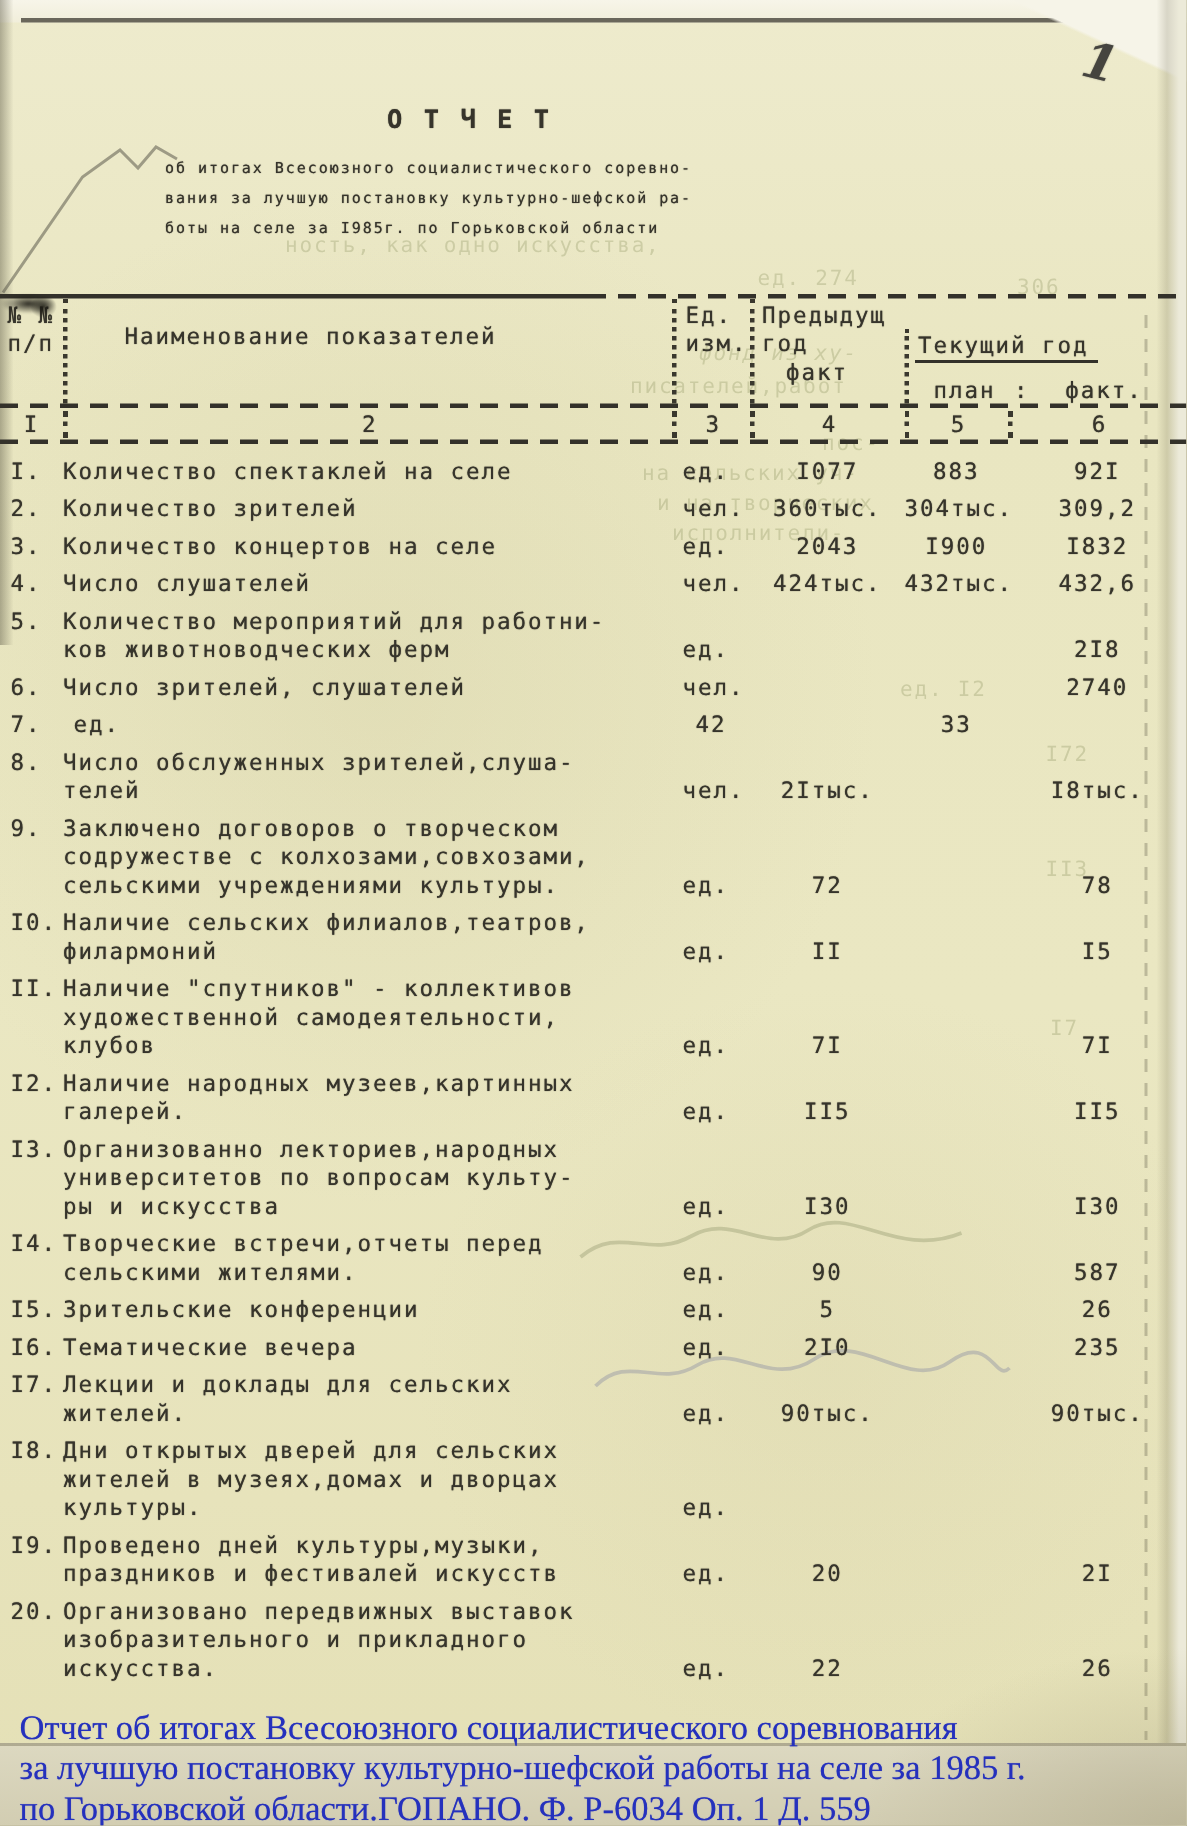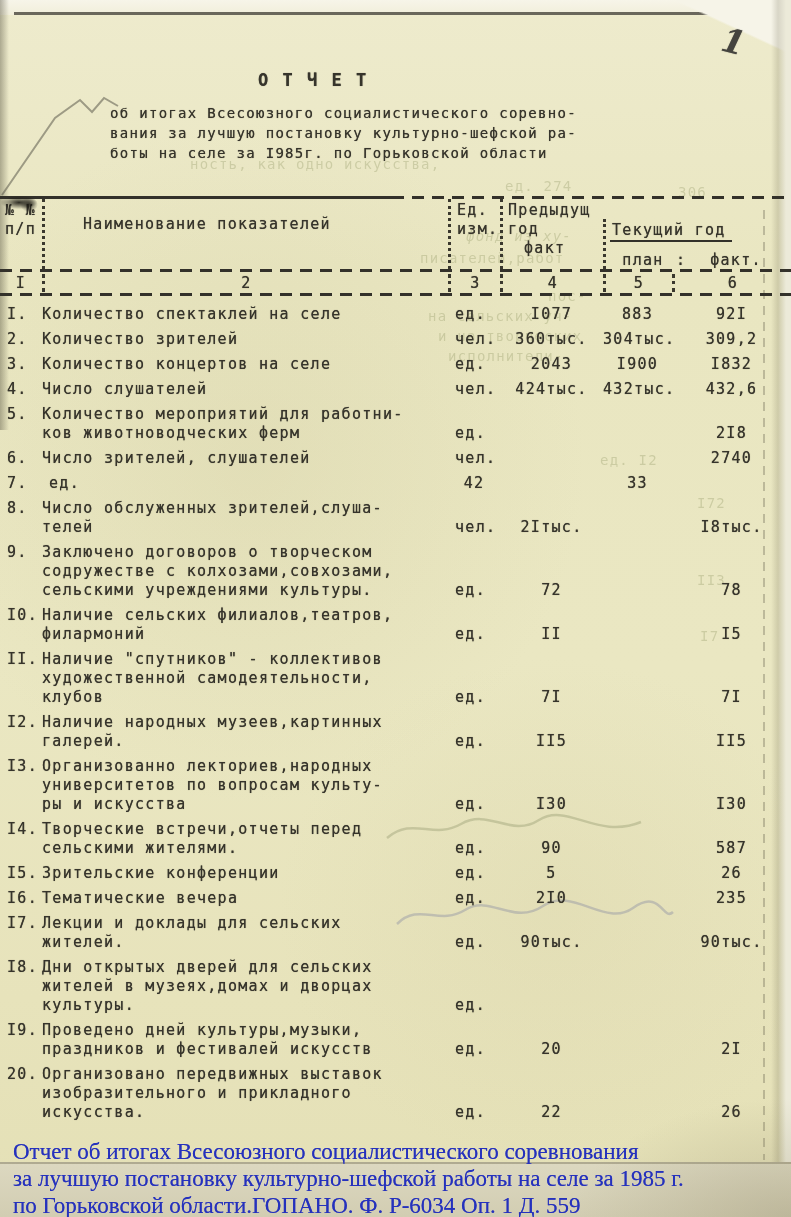--- a/index.html
+++ b/index.html
@@ -41,21 +41,21 @@
     text-shadow:0 0 1px rgba(60,58,50,.6);
   }
 
   
   .typed { font-family:"DejaVu Sans Mono", monospace; color:#36342b;
     letter-spacing:1.3px; text-shadow:0 0 .7px rgba(45,43,35,.8); }
 
   .doc-title { position:absolute; left:258px; top:70px;
     font-size:17px; font-weight:bold; letter-spacing:2px; }
   .doc-subtitle { position:absolute; left:110px; top:103px;
-    font-size:14px; line-height:20px; white-space:pre-line; }
+    font-size:10px; line-height:20px; white-space:pre-line; }
 
   
   .report-table { position:absolute; left:0; top:196px; width:791px; }
 
   .topline { display:flex; height:3px; }
   .seg-solid { width:392px; background:#33312a; }
   .seg-dash  { flex:1; background:repeating-linear-gradient(90deg,#33312a 0 12px, transparent 12px 20px); }
 
   .dashline { height:3px; margin:0;
     background:repeating-linear-gradient(90deg,#33312a 0 12px, transparent 12px 20px); }
@@ -129,21 +129,21 @@
       <span class="bleed" style="left: 678px; top: 184px;">306</span>
       <span class="bleed" style="left: 466px; top: 228px; font-style: italic;">фонд из ху-</span>
       <span class="bleed" style="left: 420px; top: 250px;">писателей,работ</span>
       <span class="bleed" style="left: 548px; top: 288px;">пос-</span>
       <span class="bleed" style="left: 428px; top: 308px;">на сельских уч-</span>
       <span class="bleed" style="left: 438px; top: 328px;">и на творческих</span>
       <span class="bleed" style="left: 448px; top: 348px;">исполнители-</span>
       <span class="bleed" style="left: 600px; top: 452px;">ед.  I2</span>
       <span class="bleed" style="left: 697px; top: 495px;">I72</span>
       <span class="bleed" style="left: 697px; top: 572px;">II3</span>
-      <span class="bleed" style="left: 700px; top: 628px;">I7</span>
+      <span class="bleed" style="left: 700px; top: 678px;">I7</span>
     </div>
 
   <div class="doc-title typed">О Т Ч Е Т</div>
   <div class="doc-subtitle typed">об итогах Всесоюзного социалистического соревно-
 вания за лучшую постановку культурно-шефской ра-
 боты на селе за I985г. по Горьковской области</div>
 
   <div class="report-table typed">
 
     <div class="topline">

